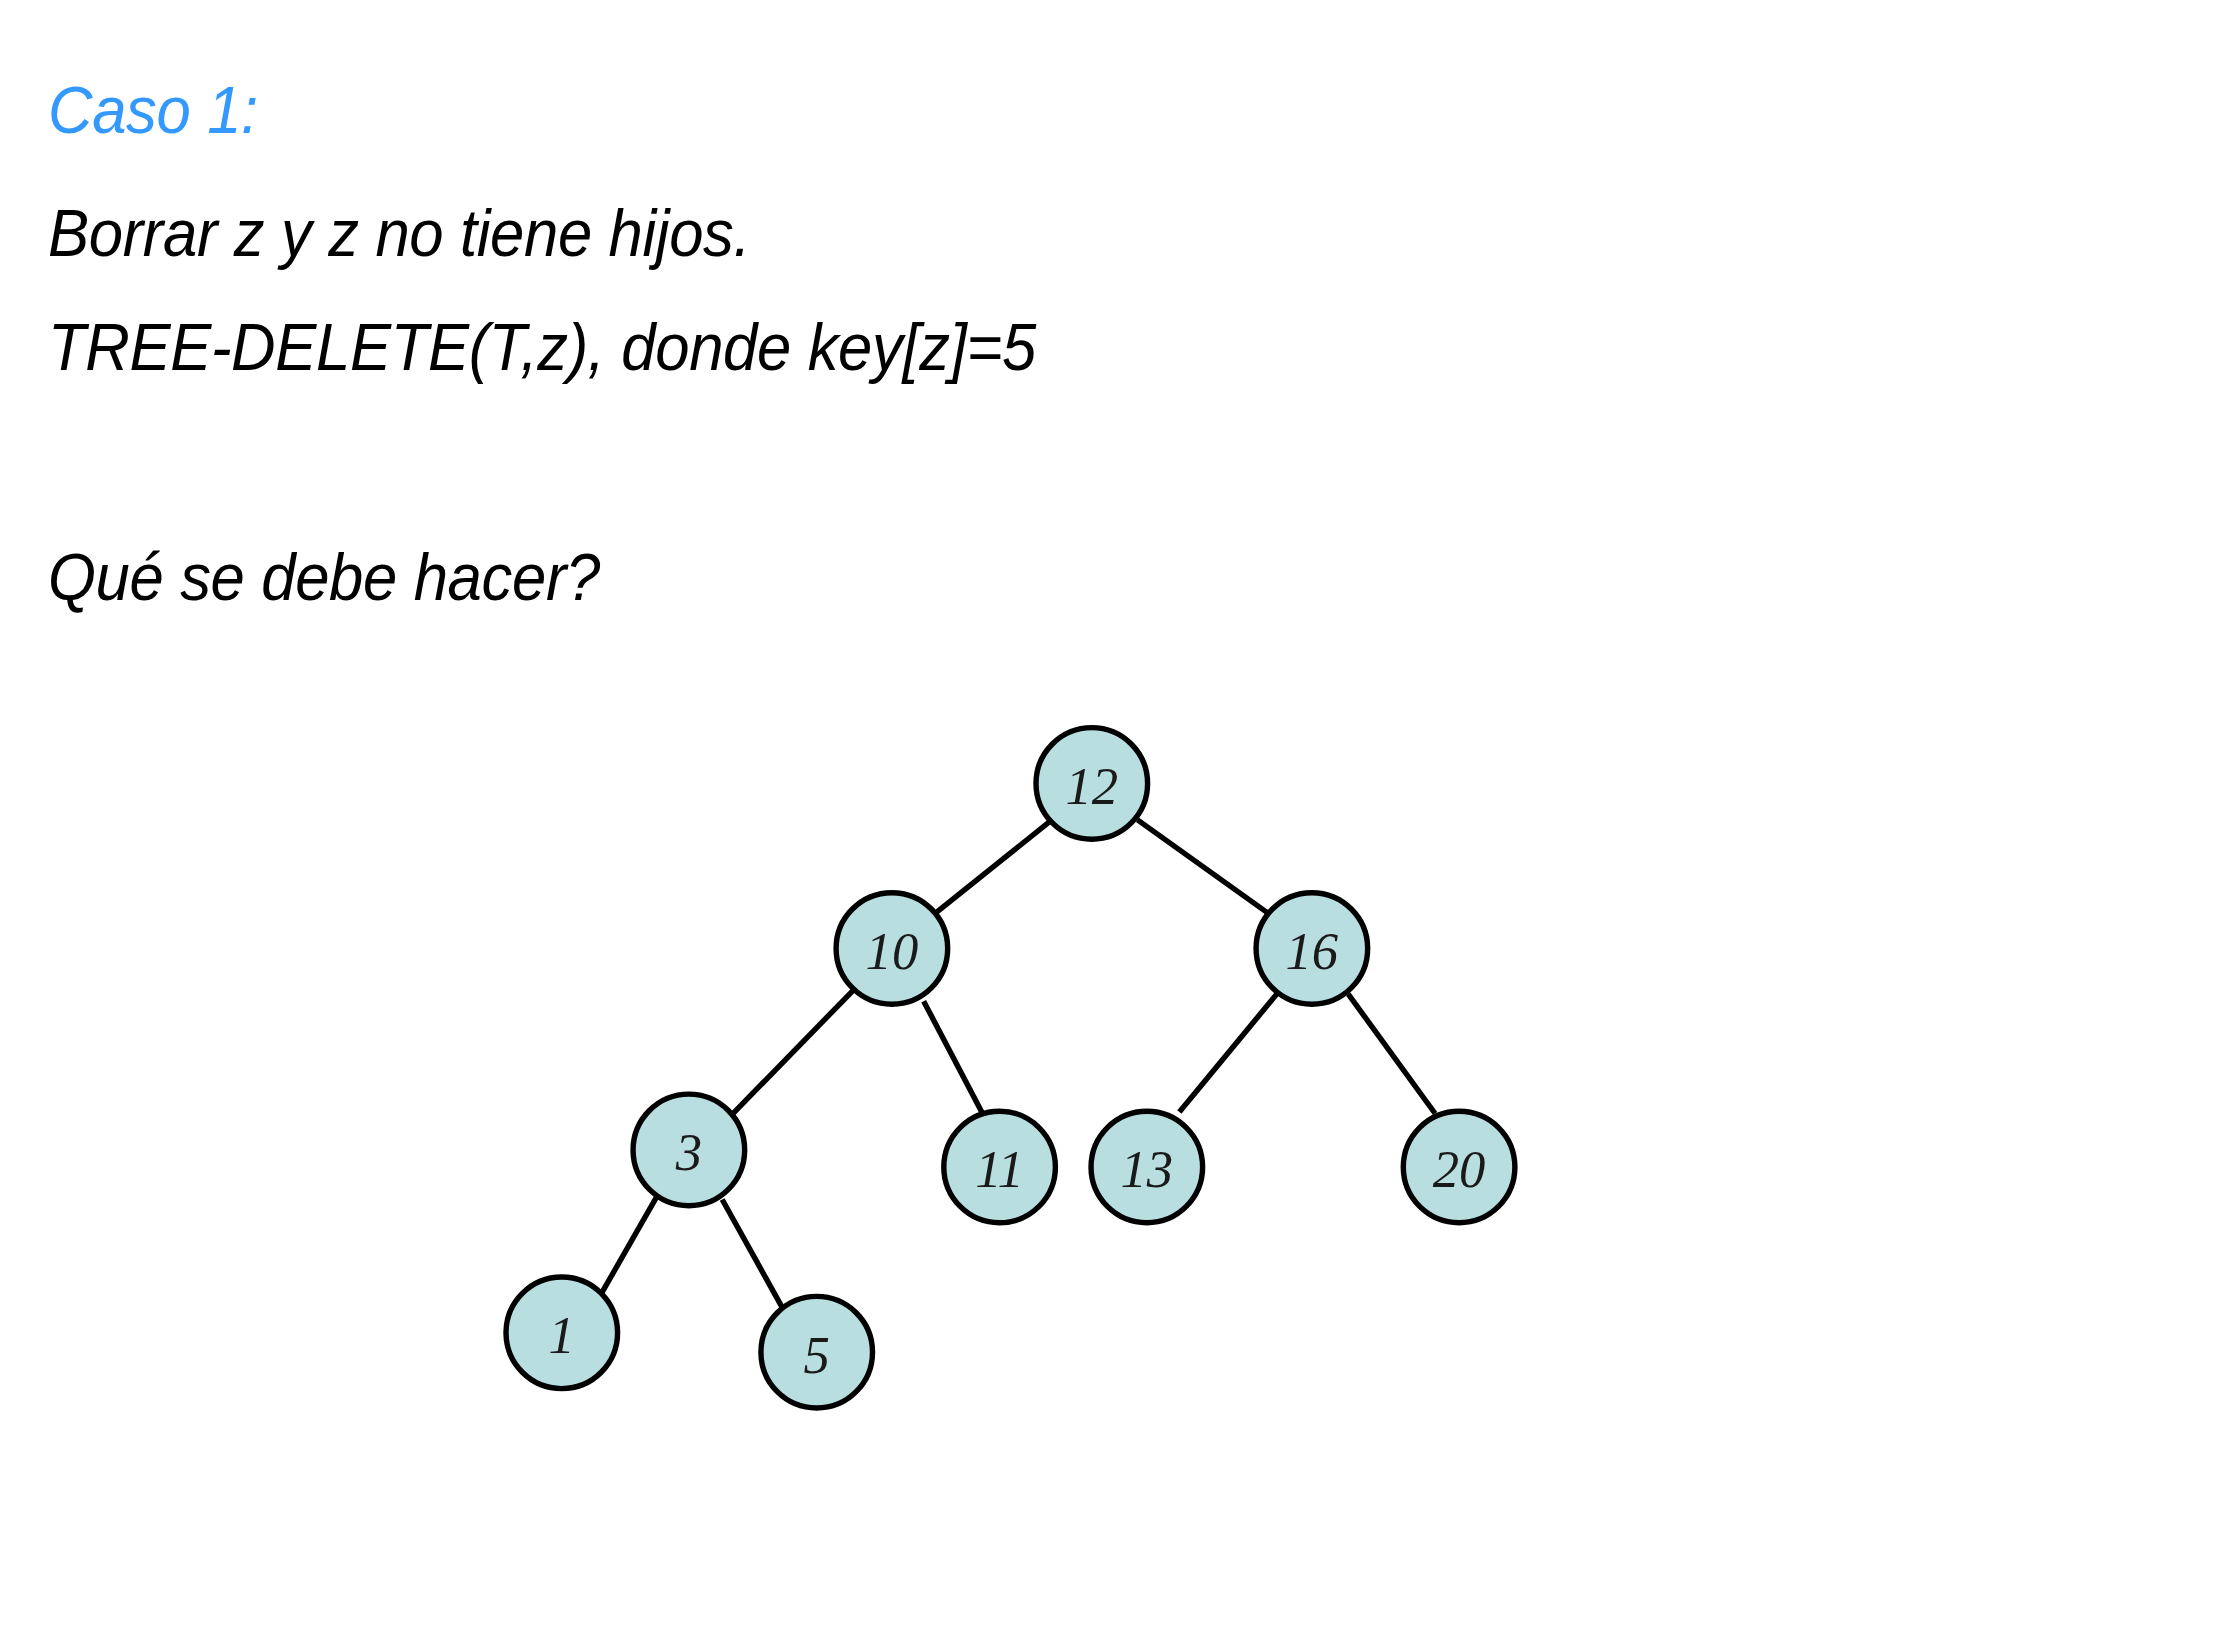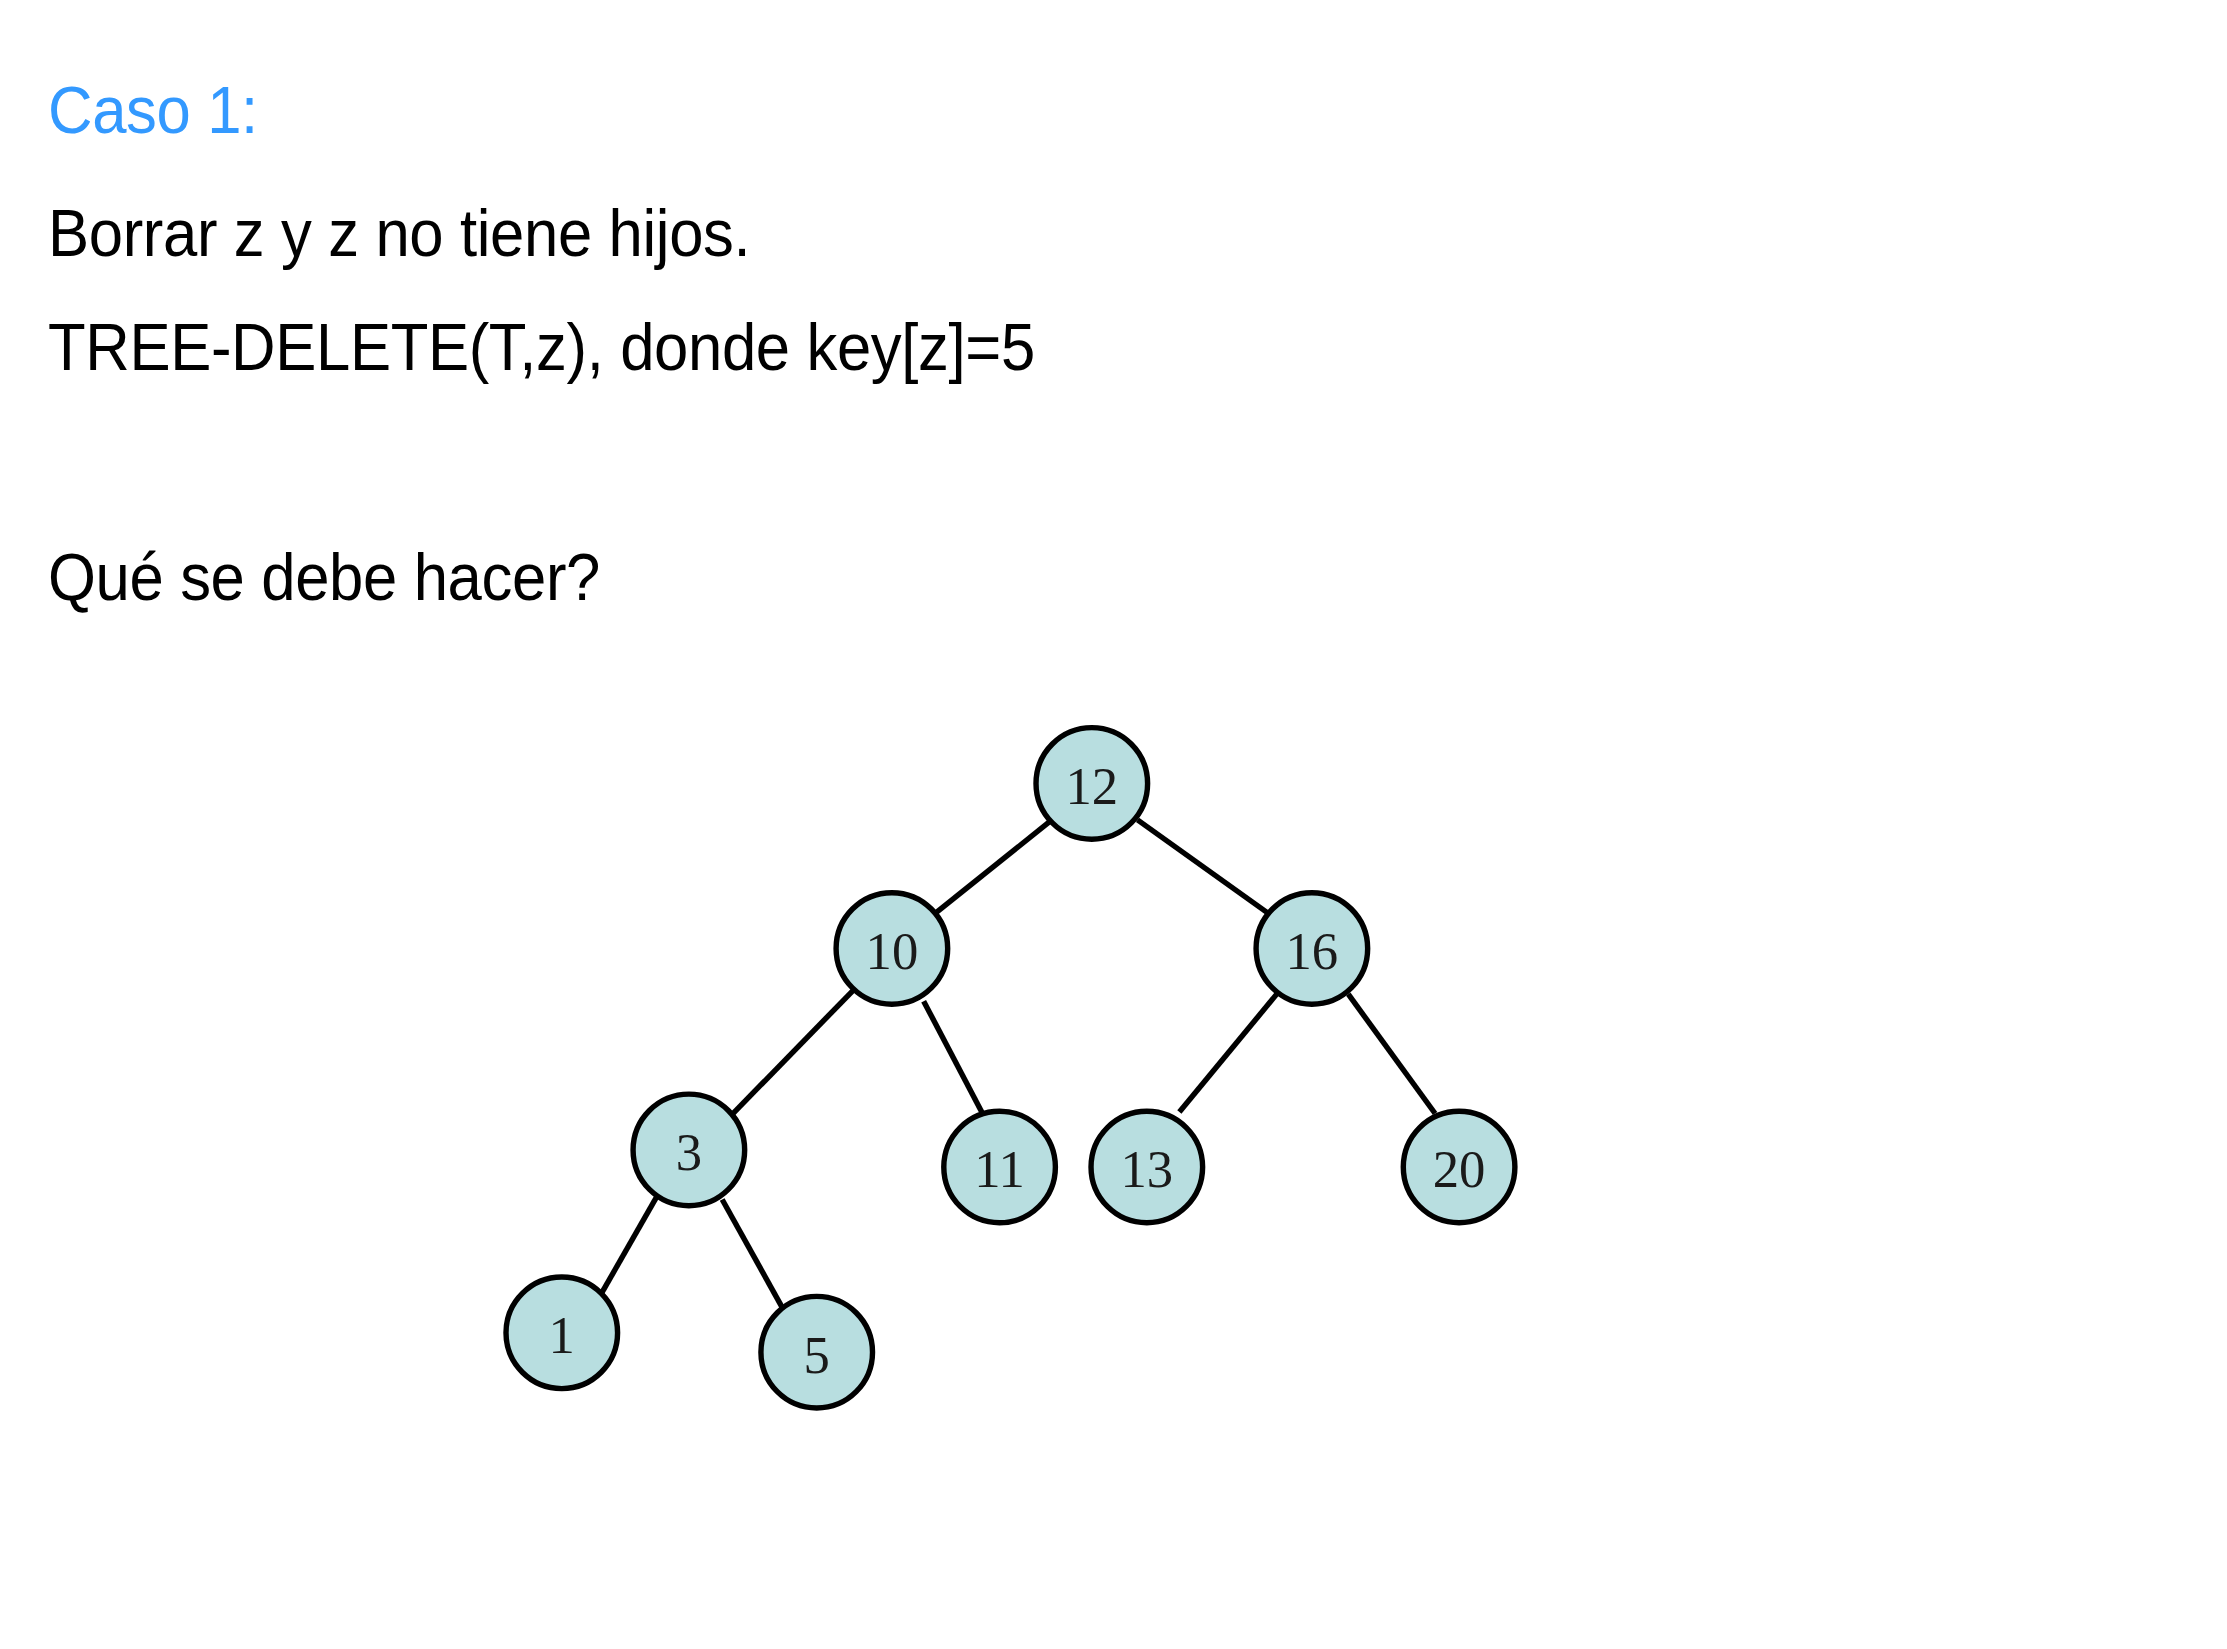--- a/index.html
+++ b/index.html
@@ -7,20 +7,21 @@
     padding: 0;
     background: #ffffff;
   }
   #slide {
     position: relative;
     width: 2227px;
     height: 1649px;
     background: #ffffff;
     overflow: hidden;
     font-family: "Liberation Sans", sans-serif;
+    font-style: italic;
   }
 
   
   .text-line {
     position: absolute;
     white-space: nowrap;
     font-family: "Liberation Sans", sans-serif;
     font-weight: 400;
     color: #000000;
     letter-spacing: -0.4px;

